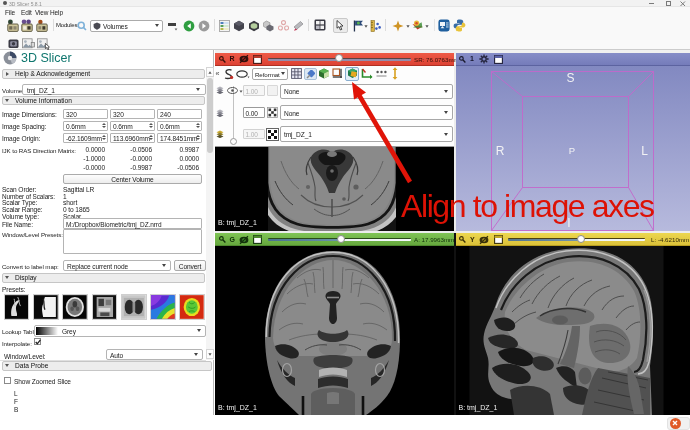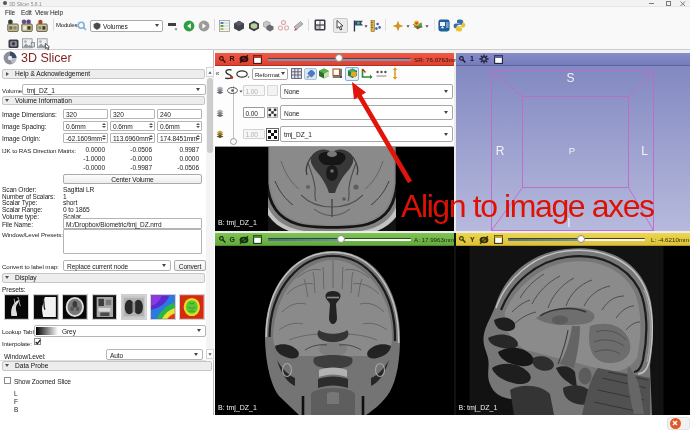--- a/index.html
+++ b/index.html
@@ -214,21 +214,21 @@
 <div id="panel" class="abs" style="left:0;top:50px;width:214px;height:380px;background:#ffffff;border-right:1px solid #b9b9b9;"></div>
 
 <div id="panelcontent">
 
   <svg class="abs" style="left:3px;top:51px;" width="14" height="14" viewBox="0 0 14 14">
     <circle cx="7" cy="7" r="6.4" fill="#8a8f99"></circle>
     <path d="M7 7 L7 0.6 A6.4 6.4 0 0 1 13.4 7 Z" fill="#3d4a66"></path>
     <path d="M7 7 L13.4 7 A6.4 6.4 0 0 1 9 13 Z" fill="#b8bcc4"></path>
     <circle cx="7" cy="7" r="2.2" fill="#e8e8ea"></circle>
   </svg>
-  <div class="abs" style="left:21px;top:51.5px;font-size:12.5px;color:#7f1d1d;line-height:13px;">3D Slicer</div>
+  <div class="abs" style="left:21px;top:51.5px;font-size:12.5px;color:#0f766e;line-height:13px;">3D Slicer</div>
 
   <div class="abs" style="left:206px;top:67px;width:7.5px;height:293px;background:#f4f4f4;"></div>
   <div class="abs" style="left:206px;top:67px;width:7.5px;height:10px;background:#fdfdfd;border:1px solid #d5d5d5;"></div>
   <div class="tri-d" style="left:207.5px;top:70.5px;transform:rotate(180deg) scale(0.8);"></div>
   <div class="abs" style="left:206px;top:349px;width:7.5px;height:10px;background:#fdfdfd;border:1px solid #d5d5d5;"></div>
   <div class="tri-d" style="left:207.5px;top:352.5px;transform:scale(0.8);"></div>
   <div class="abs" style="left:206.5px;top:78px;width:6.5px;height:75px;background:#cdcdcd;border-radius:3px;"></div>
 
   <div class="secbar" style="top:69px;width:203px;">Help &amp; Acknowledgement</div>
   <div class="tri-r" style="left:6px;top:71.5px;"></div>

